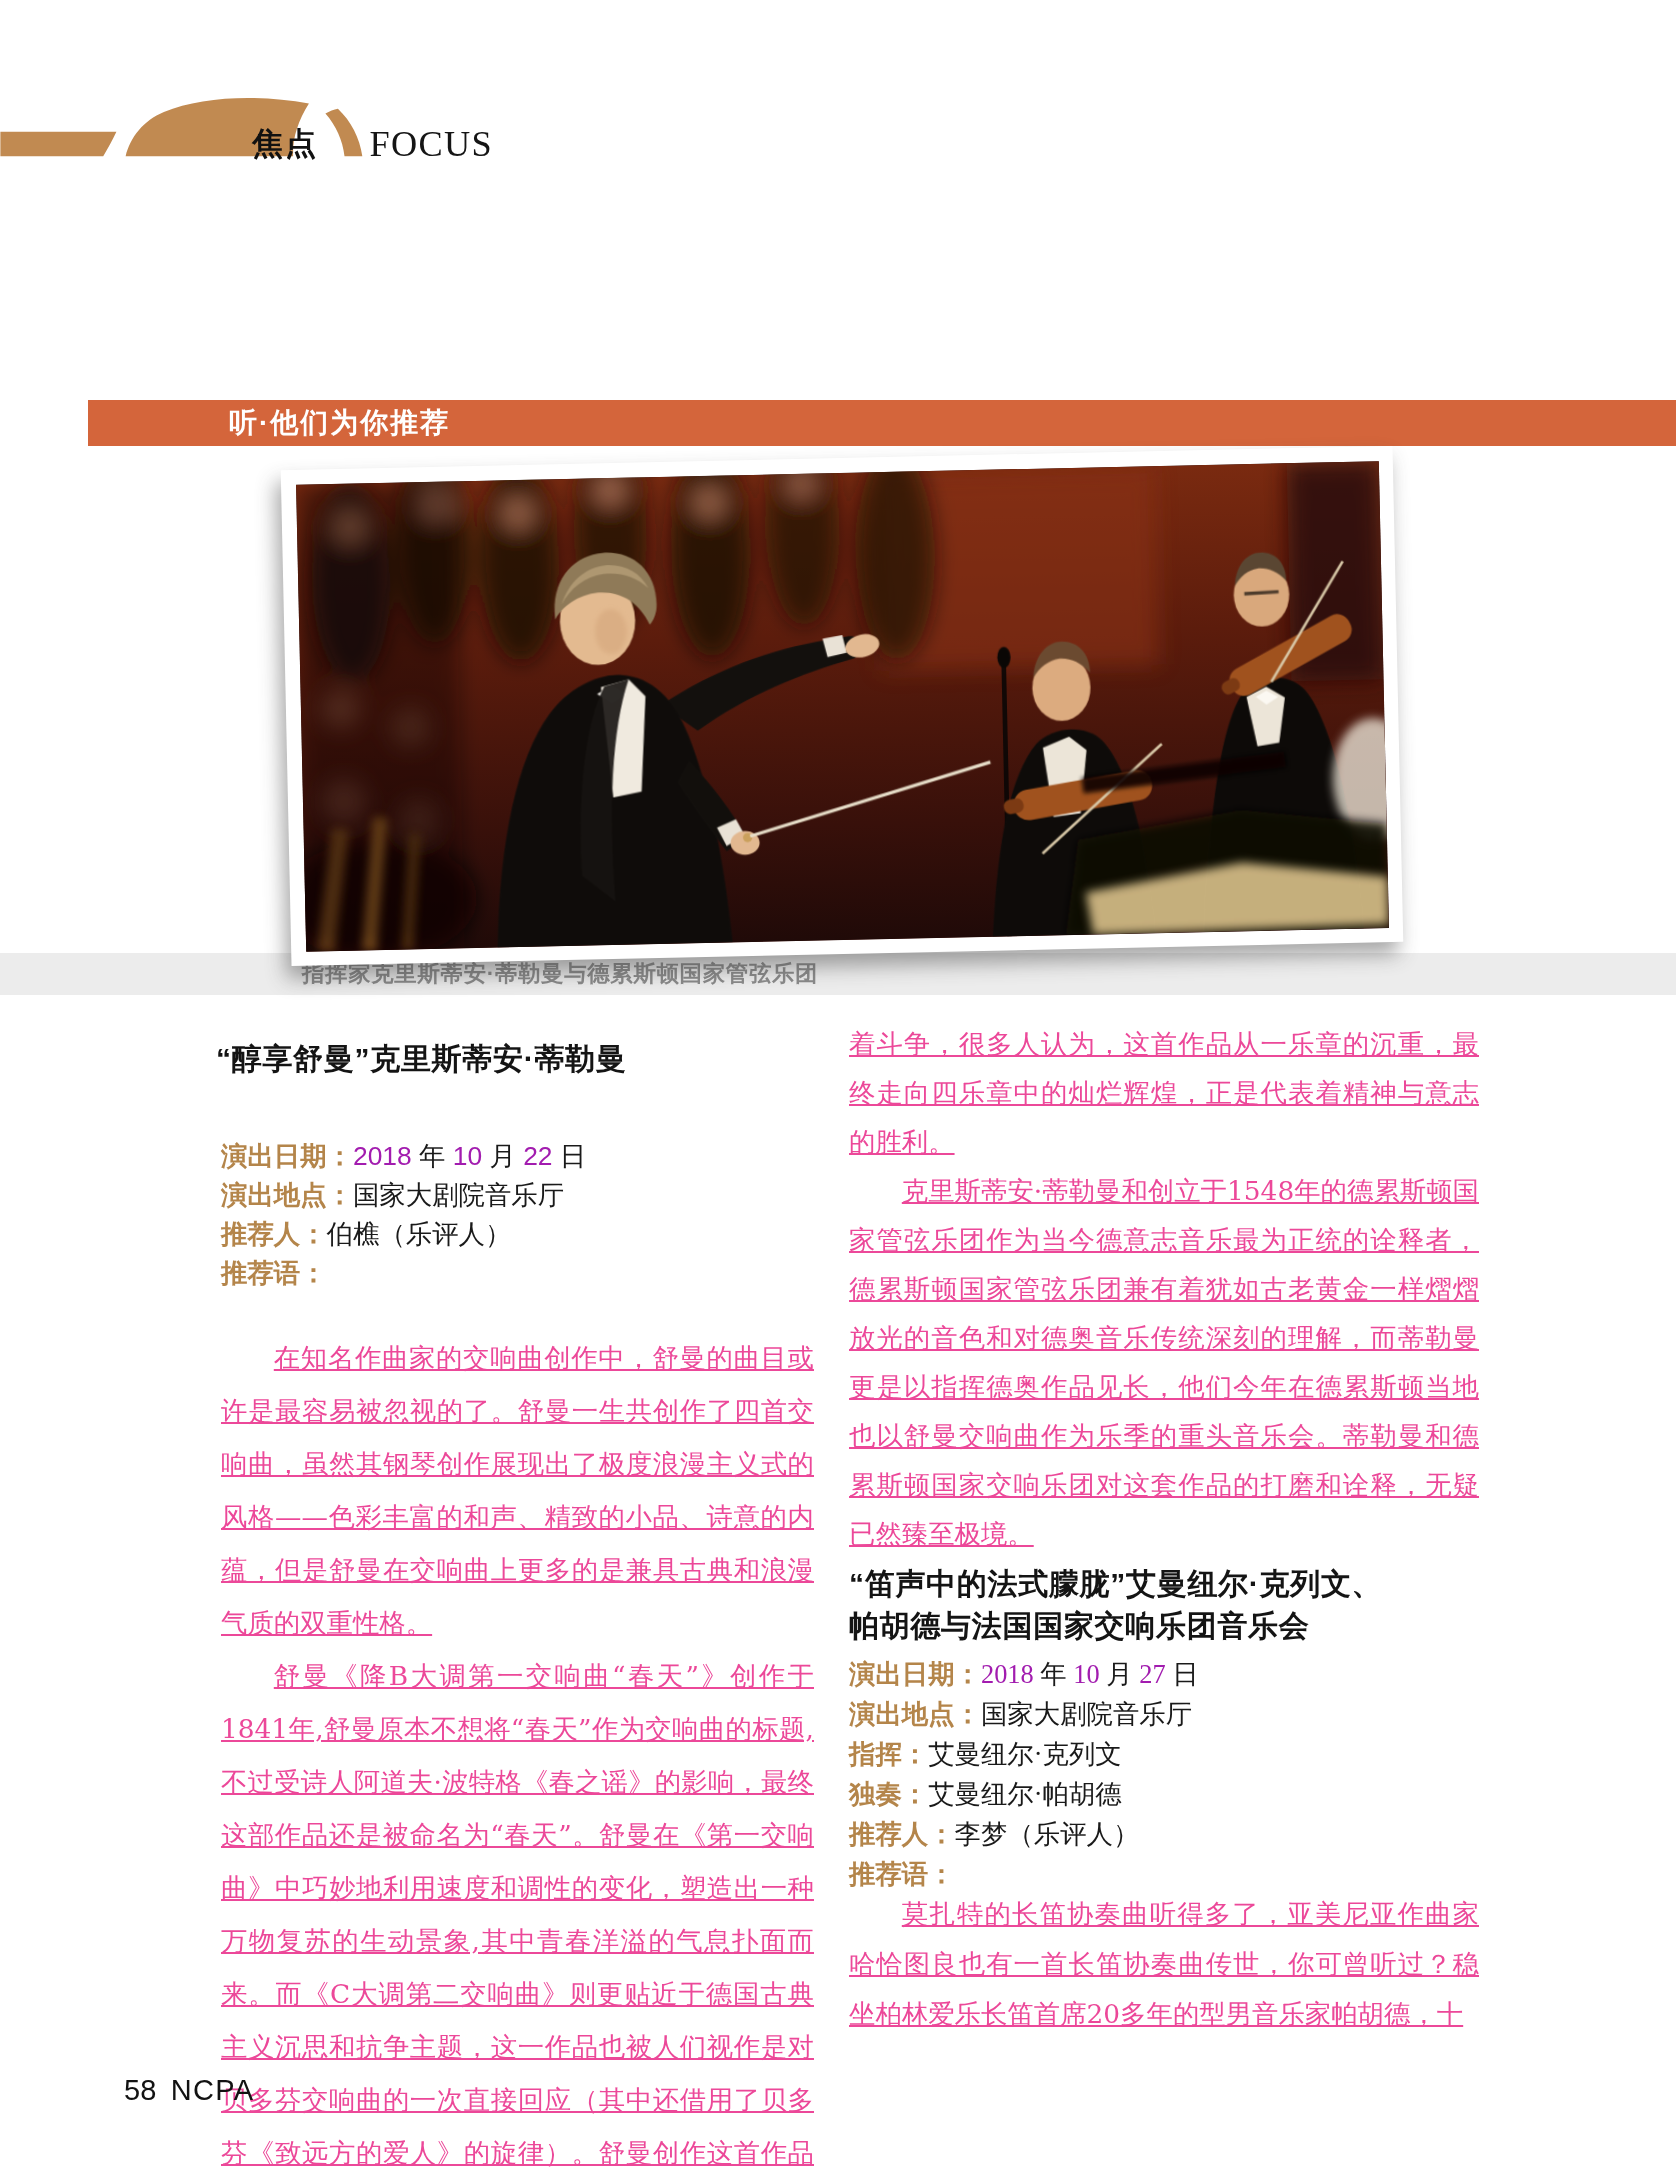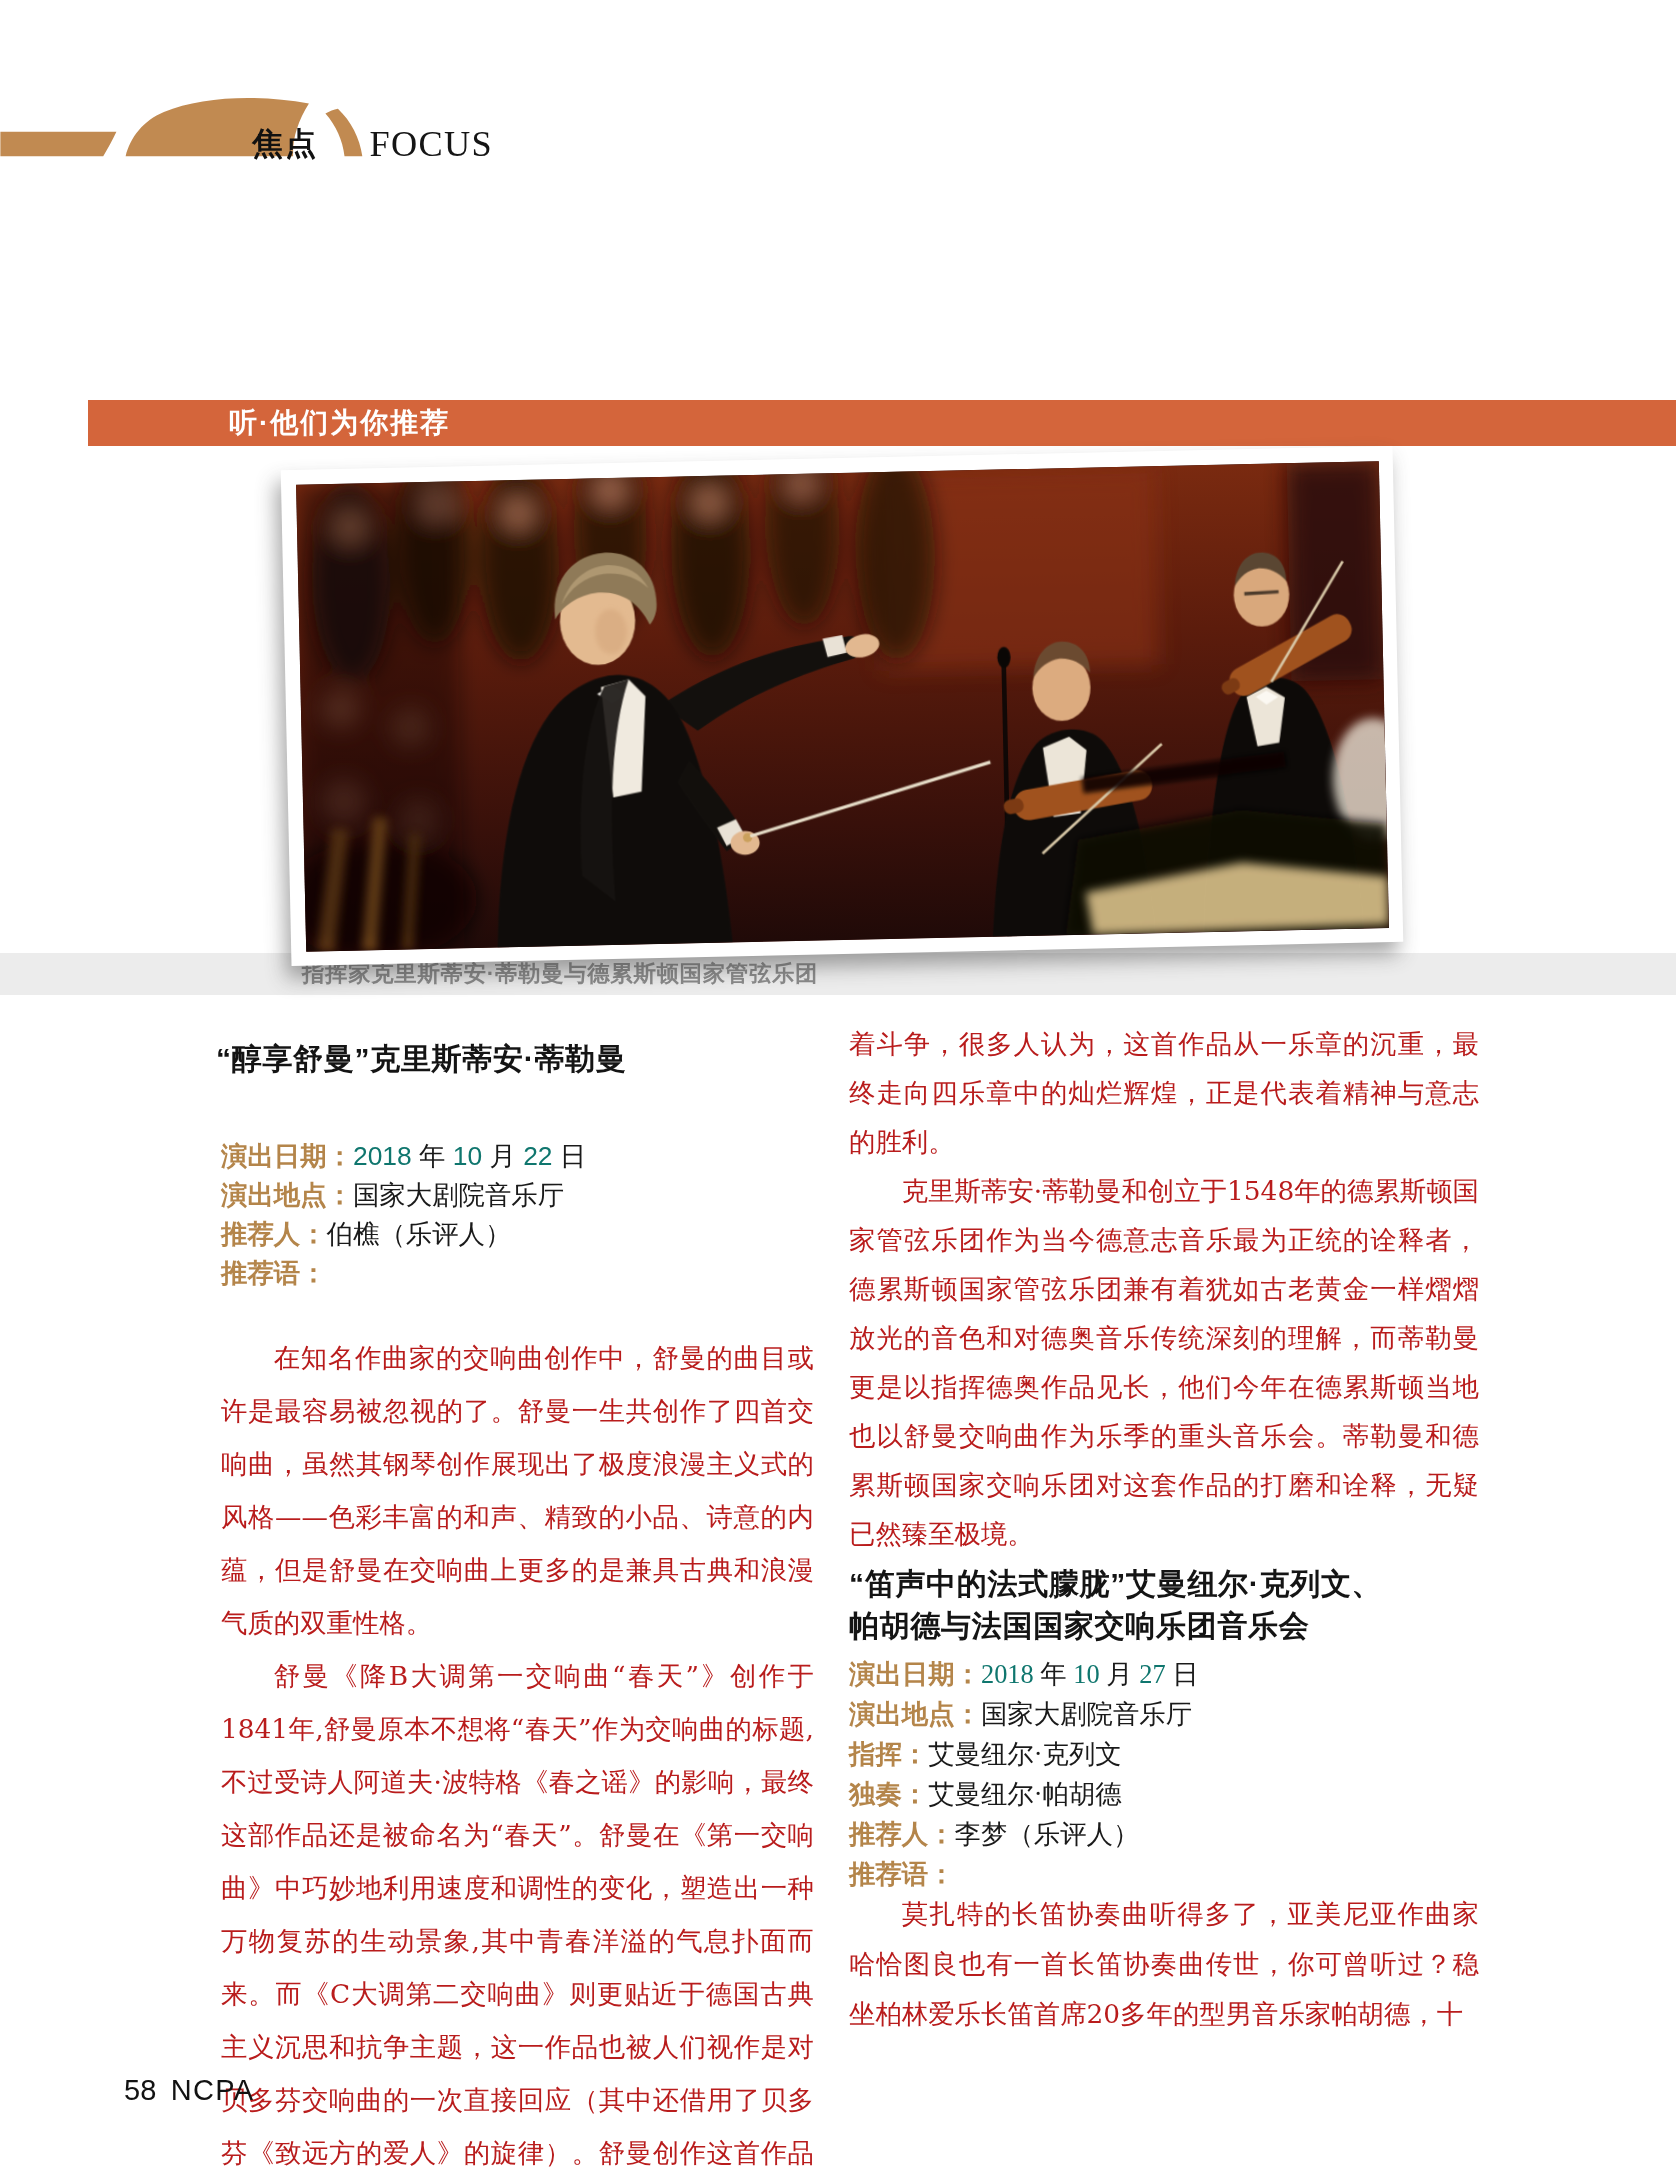--- a/index.html
+++ b/index.html
@@ -41,25 +41,25 @@
   #title1{left:216px;top:1038px;width:607px;}
   #title2{left:849px;top:1563px;width:654px;}
 
   .details{position:absolute;font-size:26.4px;}
   #details1{left:221px;top:1137px;width:607px;}
   #details2{left:849px;top:1654px;width:640px;}
   .detail-row{height:39px;line-height:39px;white-space:nowrap;}
   #details2 .detail-row{height:40px;line-height:40px;font-family:Liberation Serif, serif;}
   .dlabel{color:#b4854a;font-weight:bold;}
   .dval{color:#1a1a1a;}
-  .num{color:#0f766e;}
+  .num{color:#a21caf;}
 
   .body{
     position:absolute;font-family:"DejaVu Serif","Liberation Serif",serif;
-    font-size:26.4px;color:#b91c1c;text-align:justify;
+    font-size:26.4px;color:#ec4899;text-align:justify;text-decoration:underline;
   }
   .body p{margin:0;}
   .body p.indent{text-indent:2em;}
   #body-left{left:221px;top:1331px;width:593px;line-height:53px;}
   #body-right{left:849px;top:1019px;width:630px;line-height:49px;}
   #body2{left:849px;top:1889px;width:630px;line-height:50px;}
 
   
   .footer{position:absolute;left:124px;top:2074px;font-size:29px;color:#121212;white-space:nowrap;}
   .footer .brand{margin-left:14.5px;letter-spacing:1.3px;}

